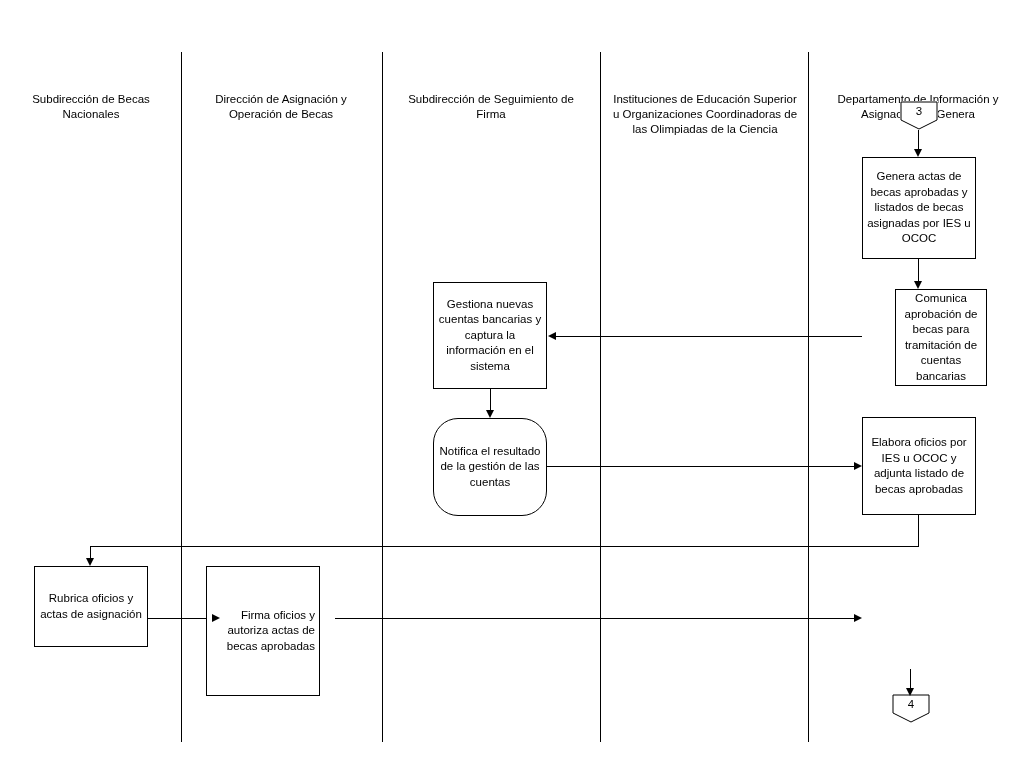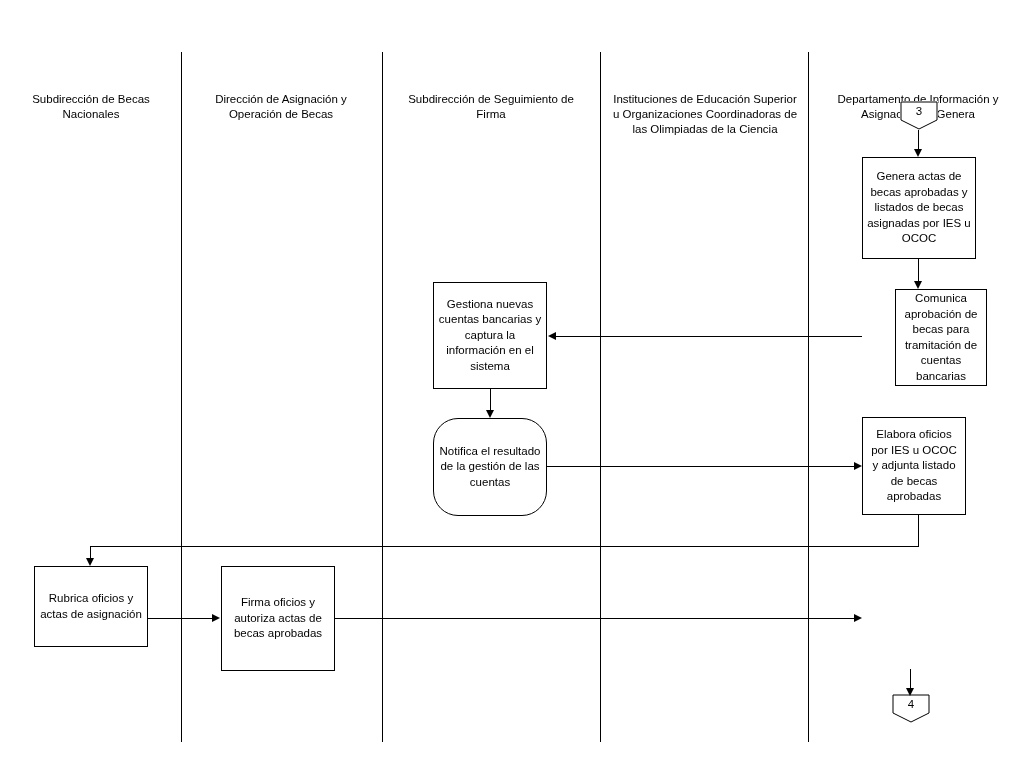--- a/index.html
+++ b/index.html
@@ -156,37 +156,37 @@
   <div class="vline" style="left:490px; top:389px; height:22px;"></div>
   <div class="arrow arrow-down" style="left:485.5px; top:410px;"></div>
 
   <div class="node" style="left:433px; top:418px; width:114px; height:98px;border-radius:25px;">
     <span>Notifica el resultado de la gestión de las cuentas</span>
   </div>
 
   <div class="hline" style="left:547px; top:466px; width:308px;"></div>
   <div class="arrow arrow-right" style="left:854px; top:461.5px;"></div>
 
-  <div class="node" style="left:862px; top:417px; width:104px; height:98px;">
+  <div class="node" style="left:862px; top:417px; width:114px; height:98px;">
     <span>Elabora oficios por IES u OCOC y adjunta listado de becas aprobadas</span>
   </div>
 
   <div class="vline" style="left:918px; top:515px; height:32px;"></div>
   <div class="hline" style="left:90px; top:546px; width:829px;"></div>
   <div class="vline" style="left:90px; top:546px; height:14px;"></div>
   <div class="arrow arrow-down" style="left:85.5px; top:558px;"></div>
 
   <div class="node" style="left:34px; top:566px; width:114px; height:81px;">
     <span>Rubrica oficios y actas de asignación</span>
   </div>
 
   <div class="hline" style="left:148px; top:618px; width:65px;"></div>
   <div class="arrow arrow-right" style="left:212px; top:613.5px;"></div>
 
-  <div class="node" style="left:221px; top:566px; width:114px; height:105px;">
+  <div class="node" style="left:206px; top:566px; width:114px; height:130px;text-align:right;">
     <span>Firma oficios y autoriza actas de becas aprobadas</span>
   </div>
 
   <div class="hline" style="left:335px; top:618px; width:519px;"></div>
   <div class="arrow arrow-right" style="left:854px; top:613.5px;"></div>
 
 
   <div class="vline" style="left:910px; top:669px; height:20px;"></div>
   <div class="arrow arrow-down" style="left:905.5px; top:688px;"></div>
 

